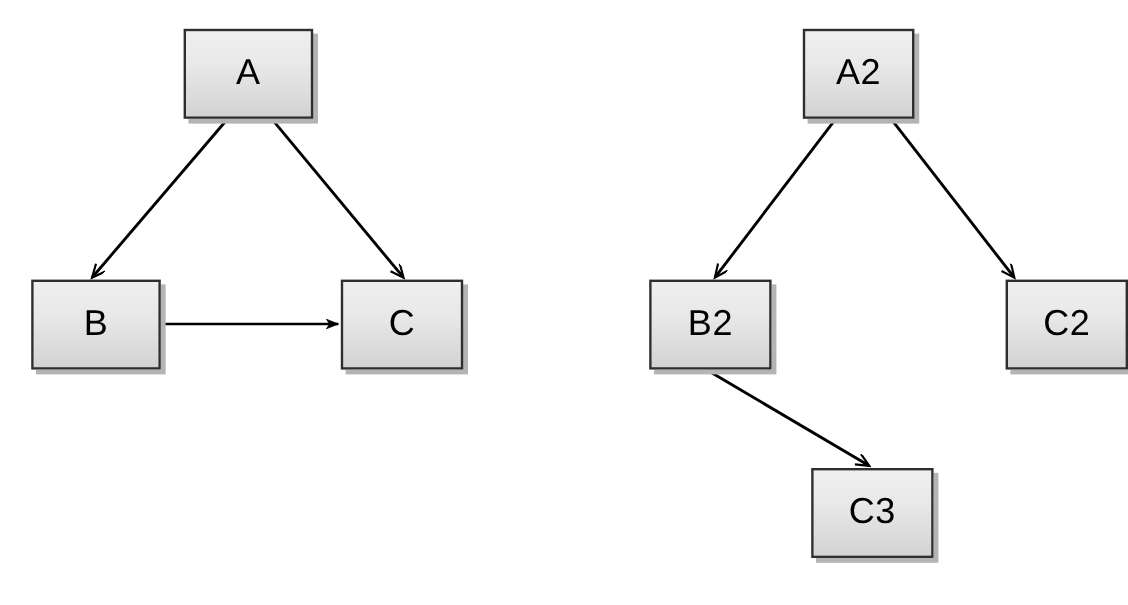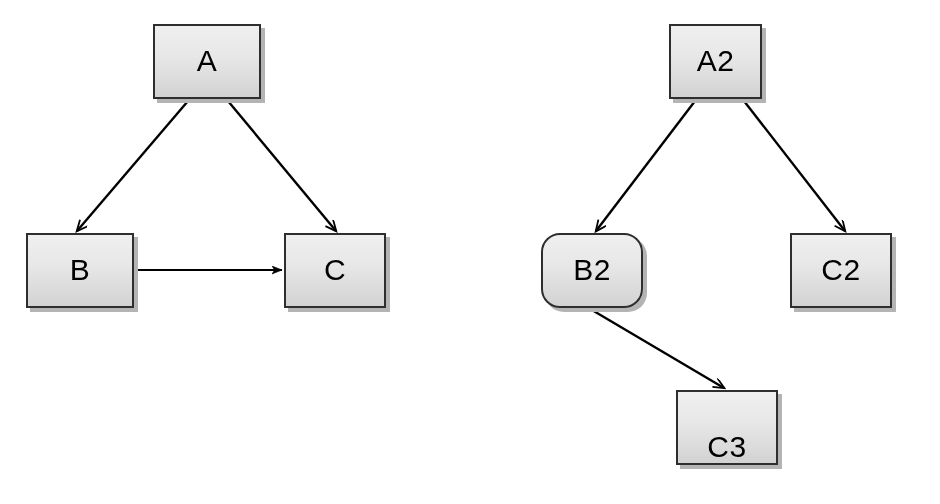--- a/index.html
+++ b/index.html
@@ -78,24 +78,24 @@
       </div>
       <div class="node" style="left: 26px; top: 233px; width: 108px; height: 75px;">
         <span class="node-label">B</span>
       </div>
       <div class="node" style="left: 284px; top: 233px; width: 102px; height: 75px;">
         <span class="node-label">C</span>
       </div>
       <div class="node" style="left: 669px; top: 24px; width: 93px; height: 75px;">
         <span class="node-label">A2</span>
       </div>
-      <div class="node" style="left: 541px; top: 233px; width: 102px; height: 75px; border-radius: 19px;">
+      <div class="node" style="left: 541px; top: 233px; width: 102px; height: 75px;">
         <span class="node-label">B2</span>
       </div>
-      <div class="node" style="left: 790px; top: 233px; width: 102px; height: 75px;">
+      <div class="node" style="left: 838px; top: 233px; width: 102px; height: 75px;">
         <span class="node-label">C2</span>
       </div>
-      <div class="node" style="left: 676px; top: 390px; width: 102px; height: 75px; align-items: flex-end;">
+      <div class="node" style="left: 676px; top: 390px; width: 102px; height: 75px;">
         <span class="node-label">C3</span>
       </div>
     </div>
 
 </div>
 
 </body></html>

